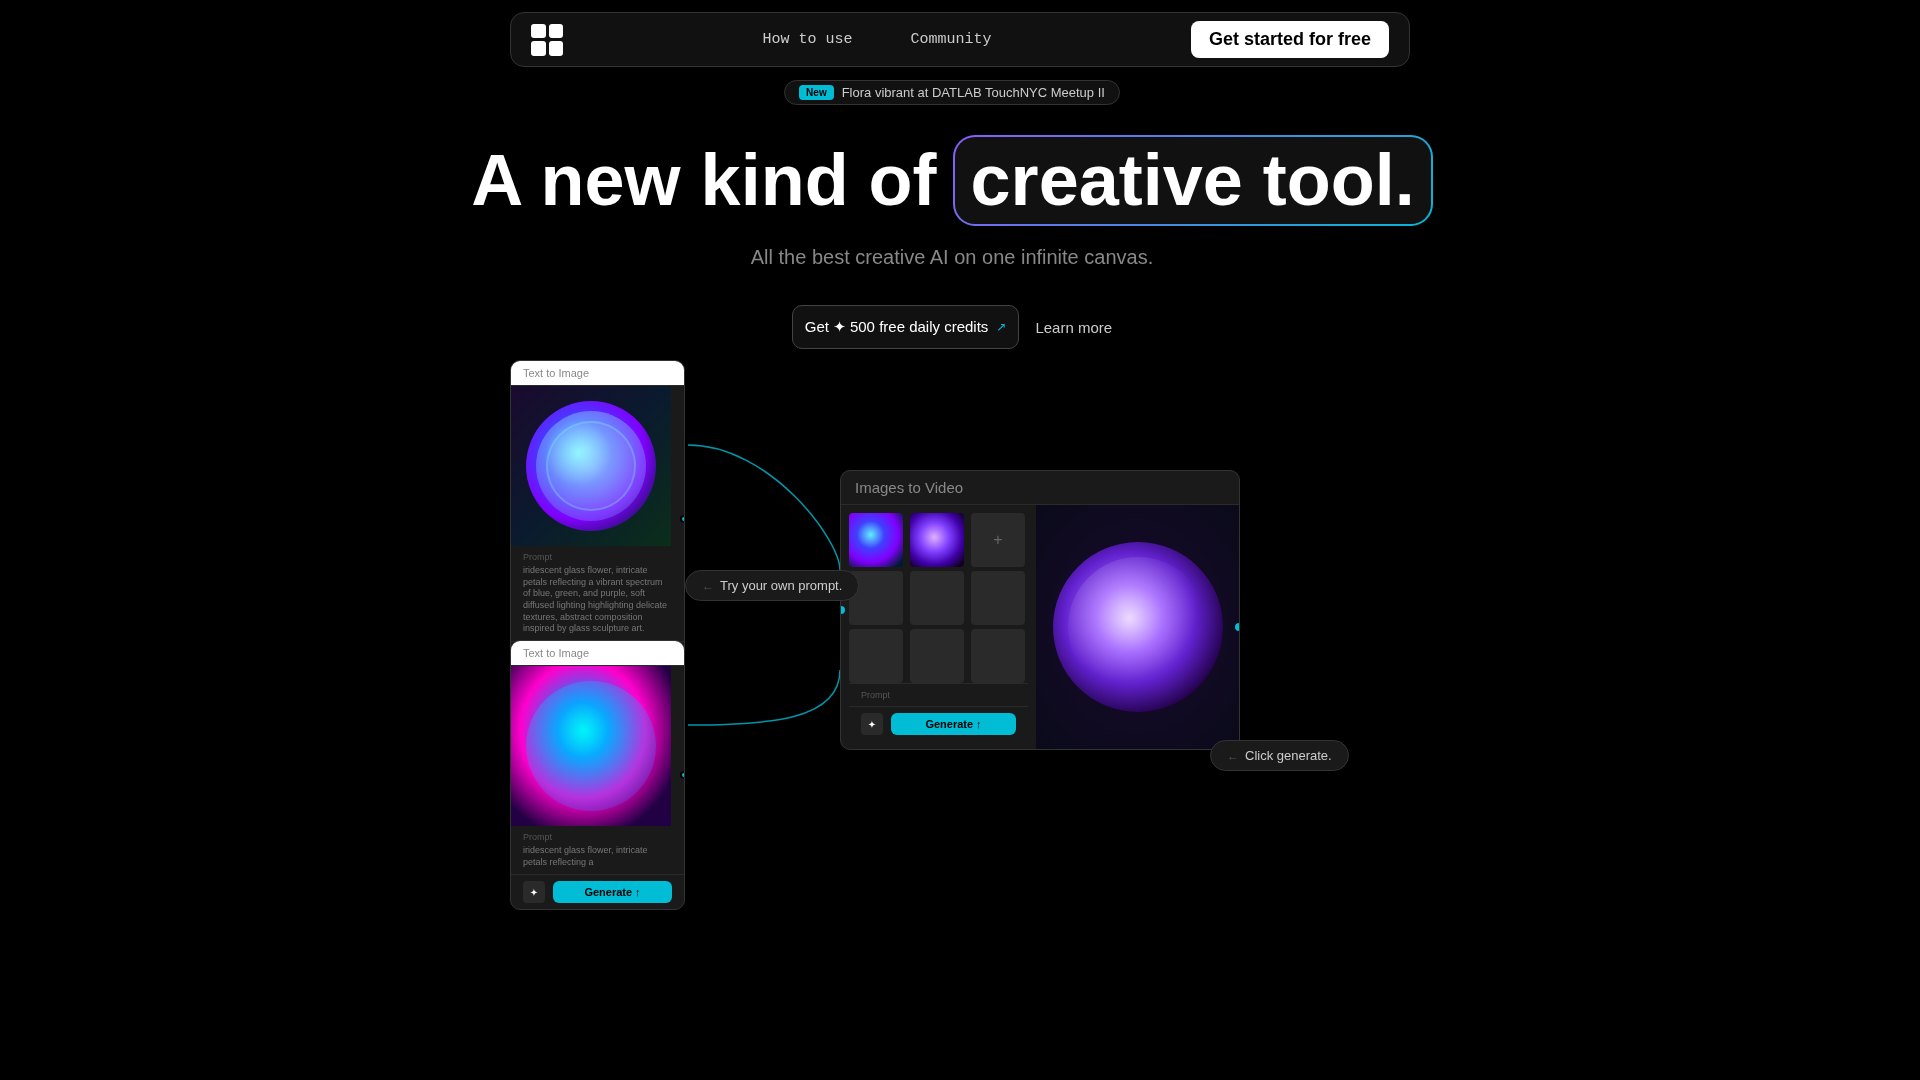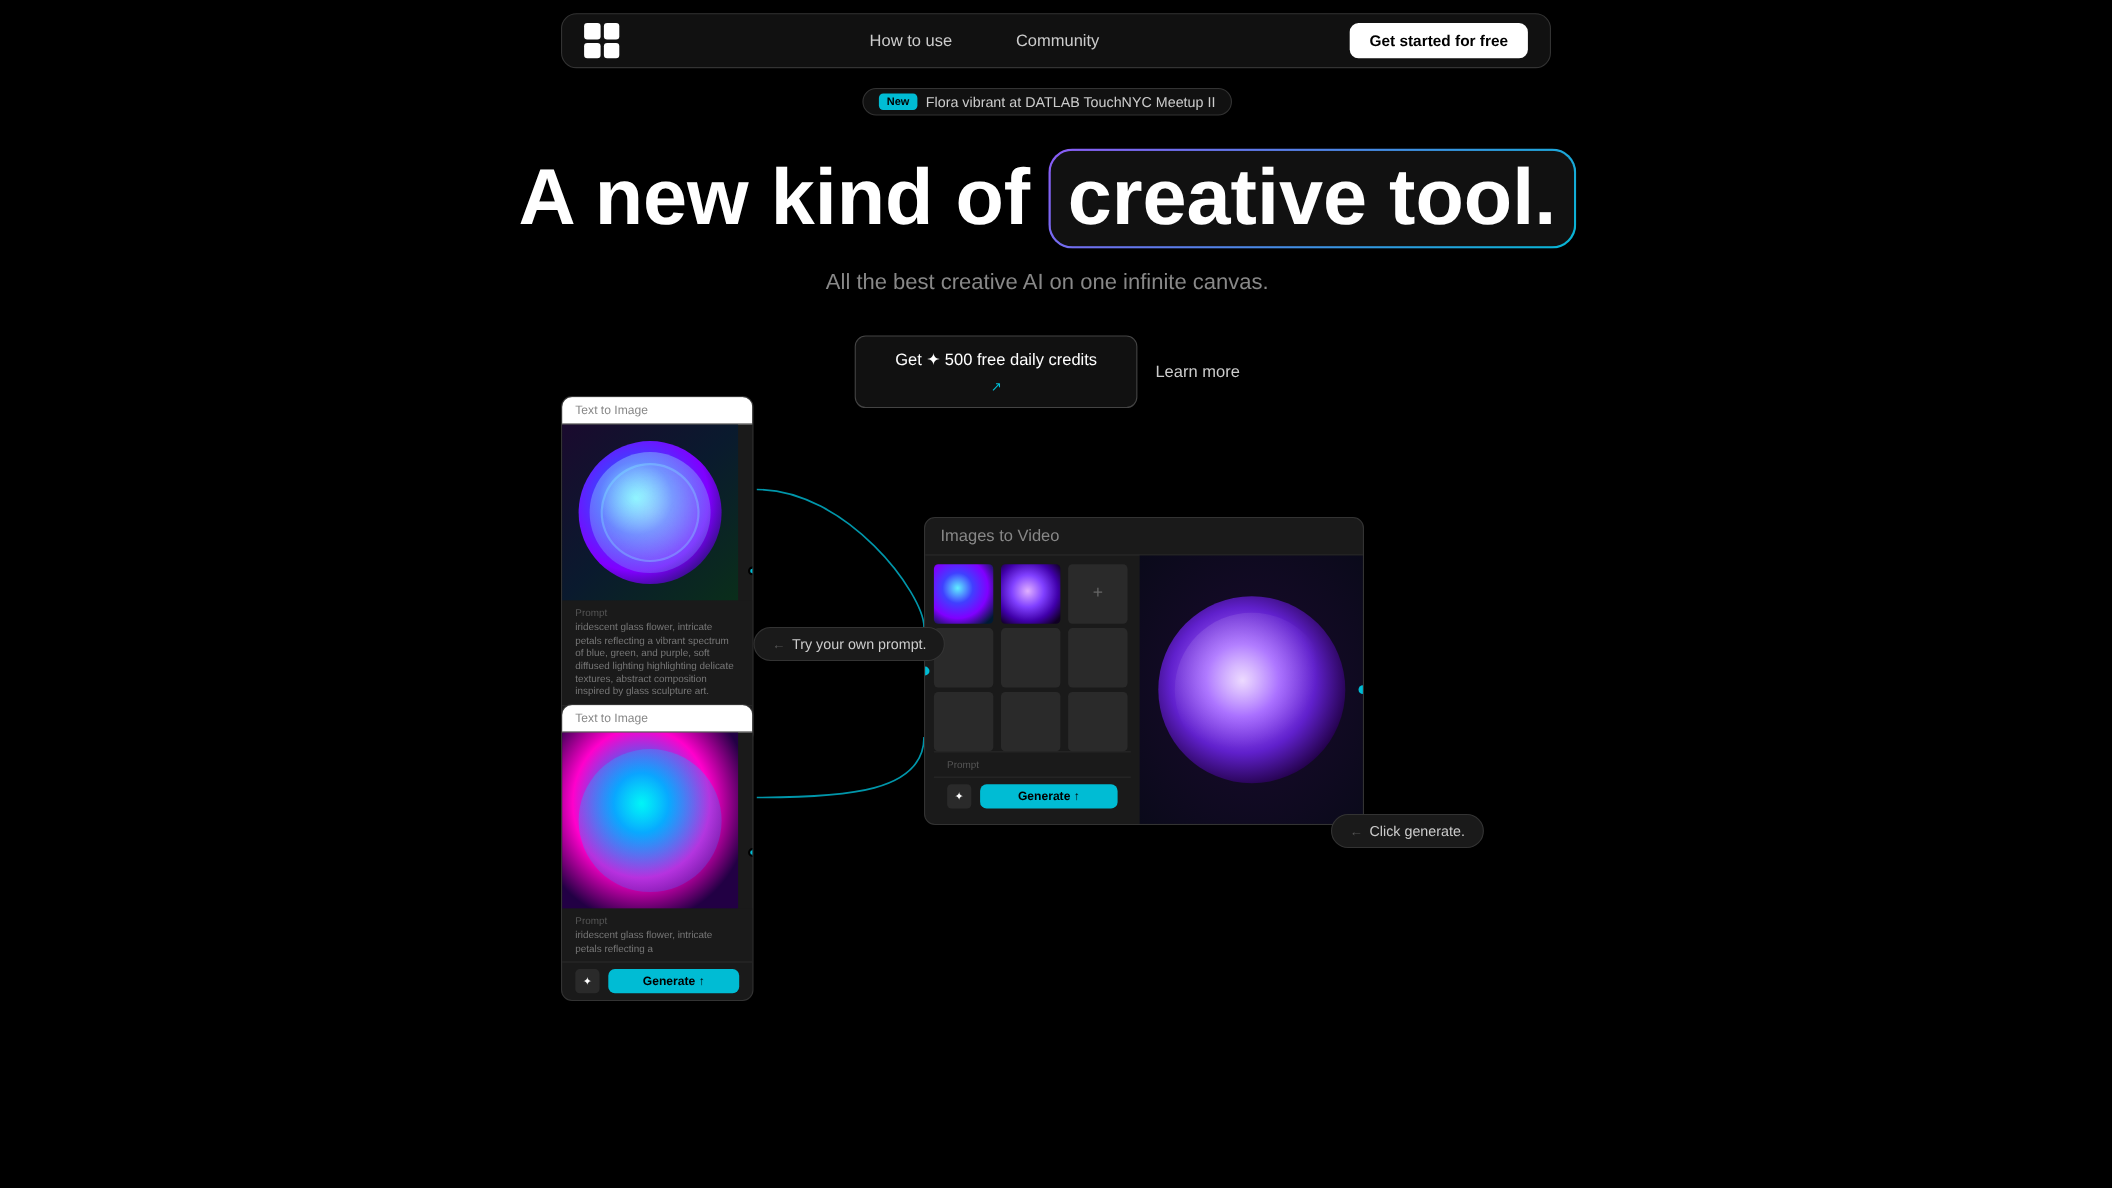--- a/index.html
+++ b/index.html
@@ -45,33 +45,34 @@
       gap: 3px;
     }
     .logo-icon span {
       background: #fff;
       border-radius: 3px;
     }
     .nav-links {
       display: flex;
       gap: 58px;
       align-items: center;
+      font-family: Liberation Mono, monospace;
     }
     .nav-links a {
       color: #ccc;
       text-decoration: none;
       font-size: 15px;
     }
     .nav-cta {
       background: #fff;
       color: #000;
       border: none;
       padding: 8px 18px;
       border-radius: 8px;
-      font-size: 14px;
+      font-size: 18px;
       font-weight: 600;
       cursor: pointer;
     }
 
     
     .hero {
       position: absolute;
       top: 80px;
       left: 0; right: 16px;
       display: flex;
@@ -123,28 +124,27 @@
     }
     .hero-actions {
       display: flex;
       gap: 16px;
       align-items: center;
     }
     .btn-credits {
       background: #111;
       border: 1px solid #444;
       color: #fff;
-      padding: 12px 36px;
+      padding: 12px 12px;
       border-radius: 10px;
       font-size: 15px;
       cursor: pointer;
       display: flex;
       align-items: center;
       gap: 8px;
-      flex-direction: column;
     }
     .btn-learn {
       background: transparent;
       border: none;
       color: #ccc;
       font-size: 15px;
       cursor: pointer;
     }
 
     

